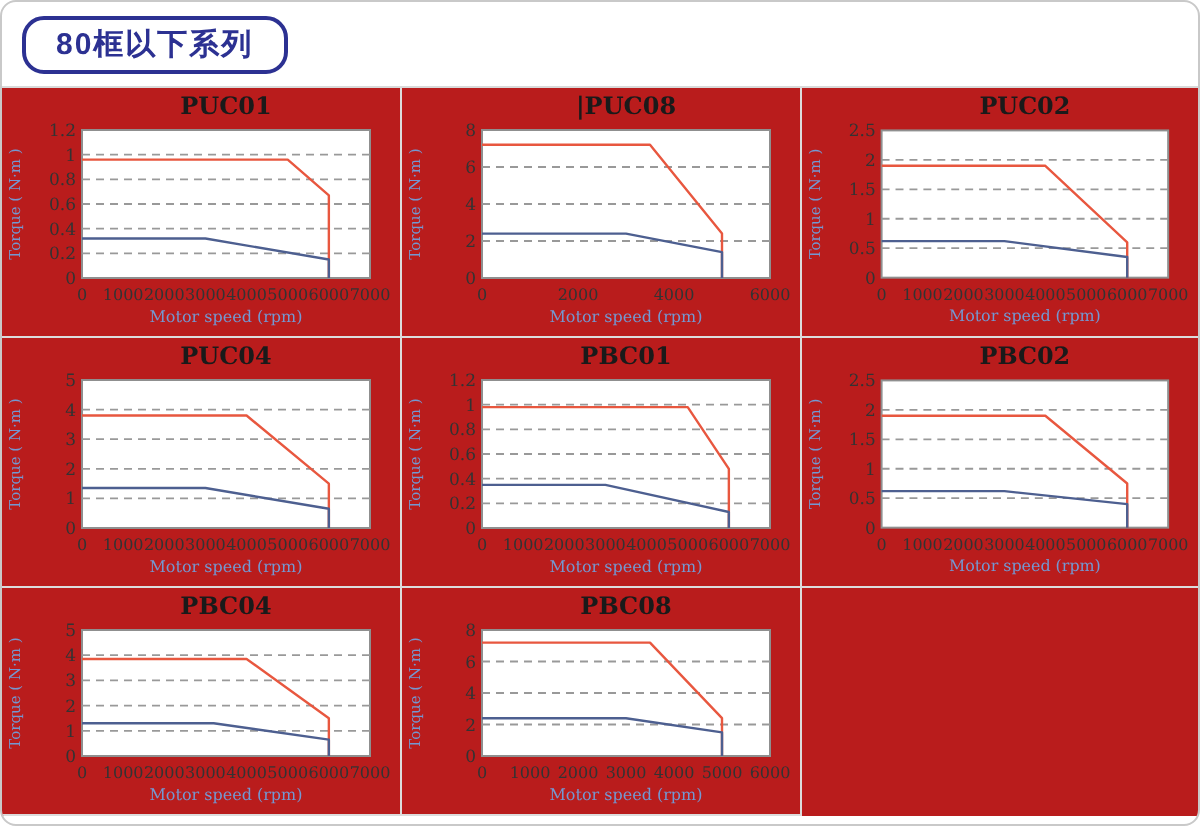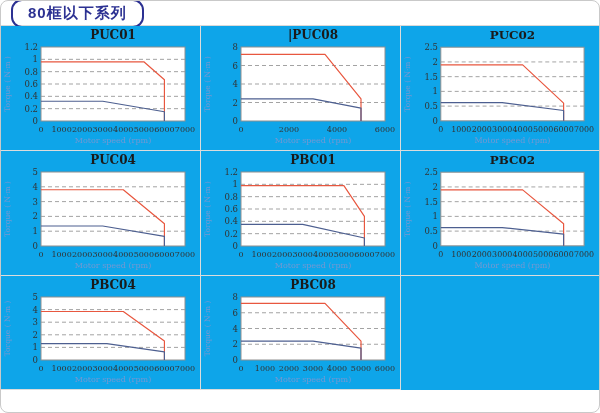--- a/index.html
+++ b/index.html
@@ -2,42 +2,42 @@
 <html><head>
 <meta charset="utf-8">
 <style>
   html,body{margin:0;padding:0;background:#fff;}
   .card{
     width:598px;height:411px;border:1px solid #c9c9c9;border-radius:8px;
     overflow:hidden;background:#fff;position:relative;
     font-family:"Liberation Sans",sans-serif;
   }
   .header{
-    height:25px;display:flex;justify-content:space-between;align-items:center;
+    height:43px;display:flex;justify-content:space-between;align-items:center;
     padding:0 10px;border-bottom:1px solid #d9d9d9;box-sizing:border-box;
   }
   .badge{
     border:2px solid #2c3192;border-radius:11px;padding:3px 15px;
     color:#2c3192;font-weight:bold;font-size:15px;letter-spacing:1px;
   }
   .legend{
     display:flex;align-items:center;gap:8px;
     font-size:10px;font-weight:bold;color:#1c2f6b;padding-right:8px;
   }
   .swatch{display:inline-block;width:36px;height:3px;border-radius:2px;}
   .sep{font-weight:normal;color:#44548a;}
   .grid{
     display:grid;
     grid-template-columns:200px 200px 198px;
     grid-template-rows:125px 125px 114px;
   }
   .cell{
     border-right:1px solid #dcdcdc;border-bottom:1px solid #dcdcdc;
     box-sizing:border-box;display:flex;justify-content:center;align-items:flex-start;
-    overflow:hidden;background:#0ea5e9;
+    overflow:hidden;background:#b91c1c;
   }
   .cell.nr{border-right:none;}
   .cell.empty{border:none;}
 </style>
 </head>
 <body>
 
 <div class="card">
   <div class="header">
     <div class="badge">

